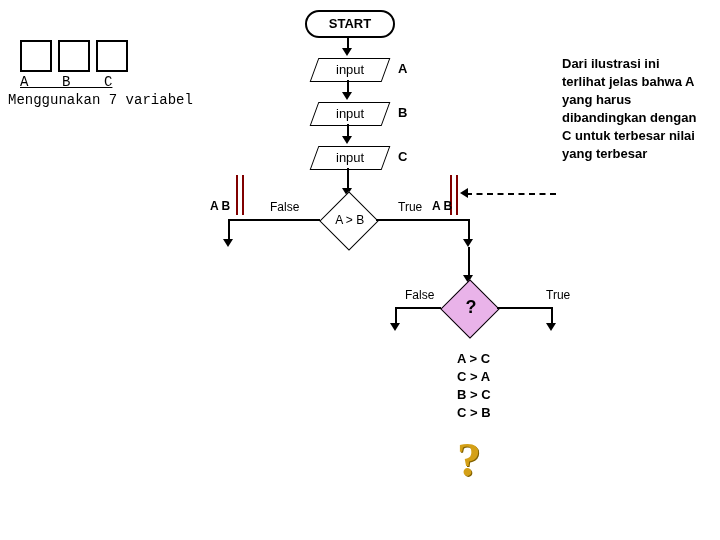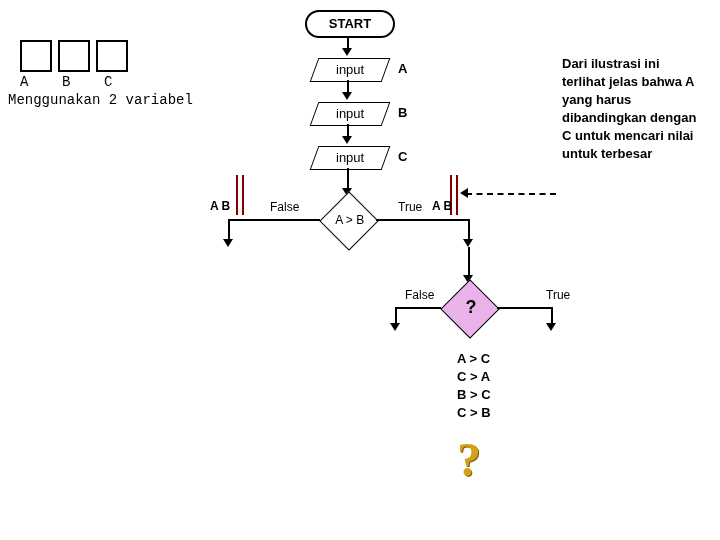--- a/index.html
+++ b/index.html
@@ -165,16 +165,16 @@
   <div>C &gt; A</div>
   <div>B &gt; C</div>
   <div>C &gt; B</div>
 </div>
 
 <div class="abs qmark-big" style="left:457px; top:432px;">?</div>
 
 <div class="abs sqbox" style="left:20px; top:40px;"></div>
 <div class="abs sqbox" style="left:58px; top:40px;"></div>
 <div class="abs sqbox" style="left:96px; top:40px;"></div>
-<div class="abs mono" style="left:20px; top:74px; white-space:pre;">A    B    C</div>
-<div class="abs mono" style="left:8px; top:92px;">Menggunakan 2 variabel</div>
+<div class="abs mono" style="left:20px; top:74px; white-space:pre;text-decoration:underline;">A    B    C</div>
+<div class="abs mono" style="left:8px; top:92px;">Menggunakan 7 variabel</div>
 
-<div class="abs bold" style="left:562px; top:55px; width:140px; line-height:18px;">Dari ilustrasi ini terlihat jelas bahwa  A yang harus dibandingkan dengan C untuk mencari nilai untuk terbesar</div>
+<div class="abs bold" style="left:562px; top:55px; width:140px; line-height:18px;">Dari ilustrasi ini terlihat jelas bahwa  A yang harus dibandingkan dengan C untuk terbesar nilai yang terbesar</div>
 
 </body></html>

